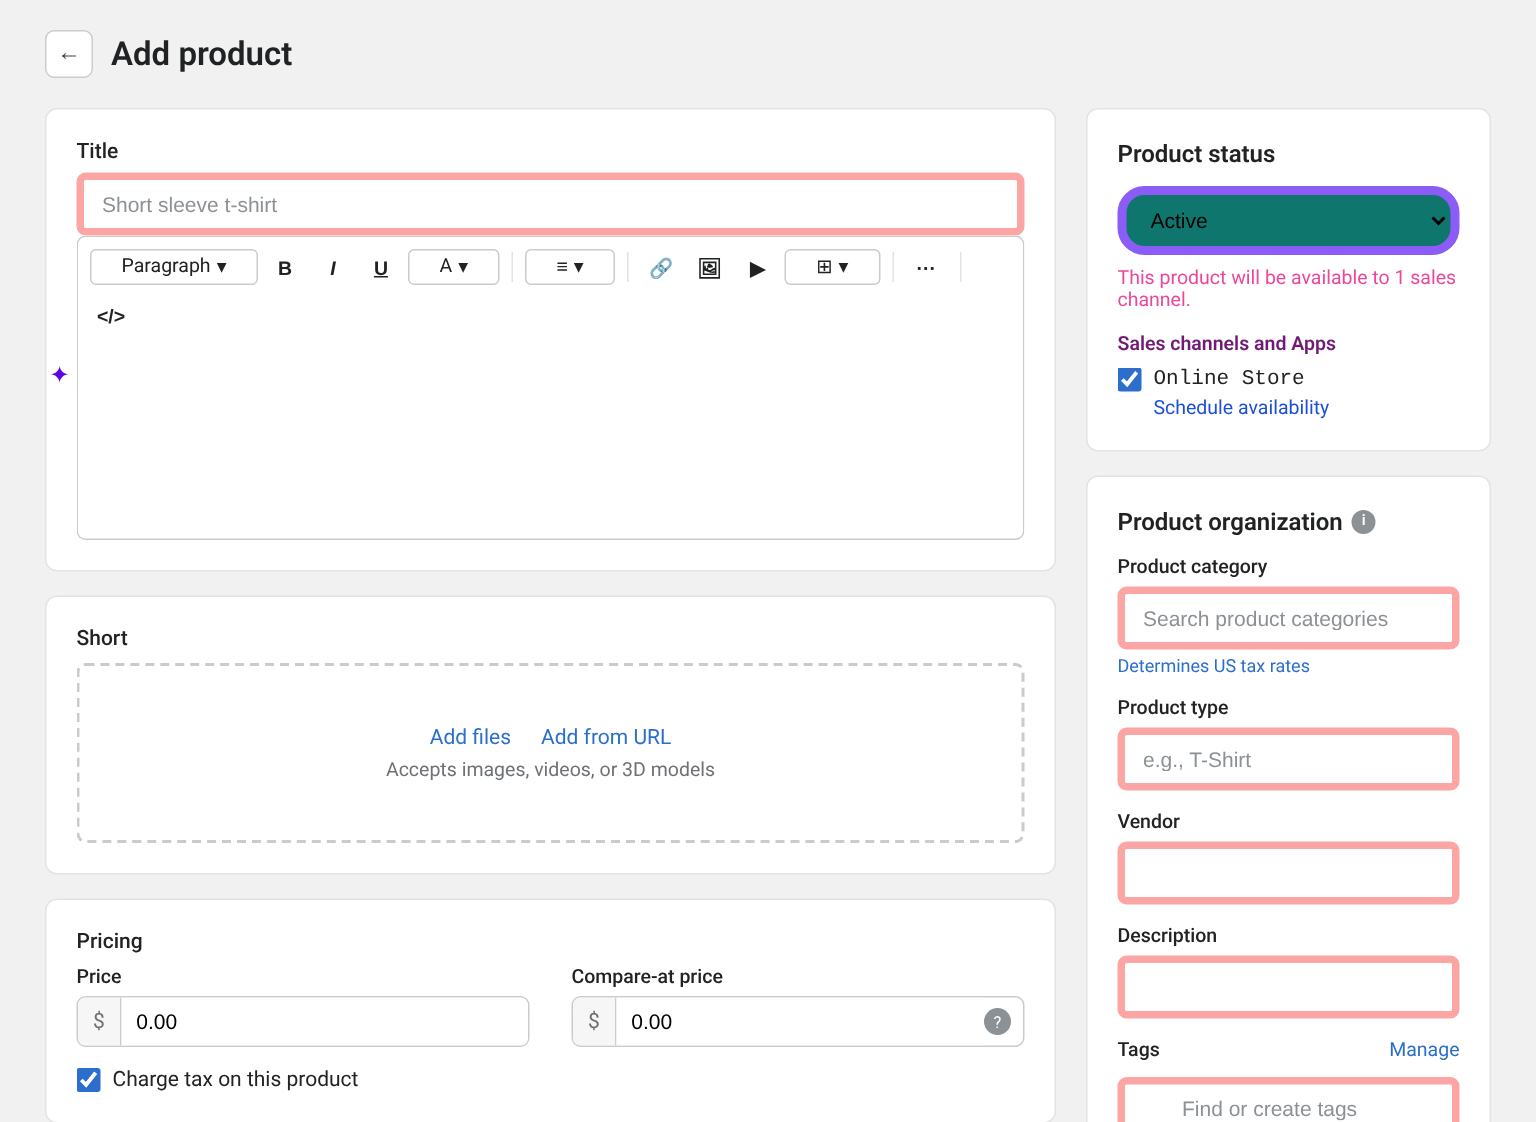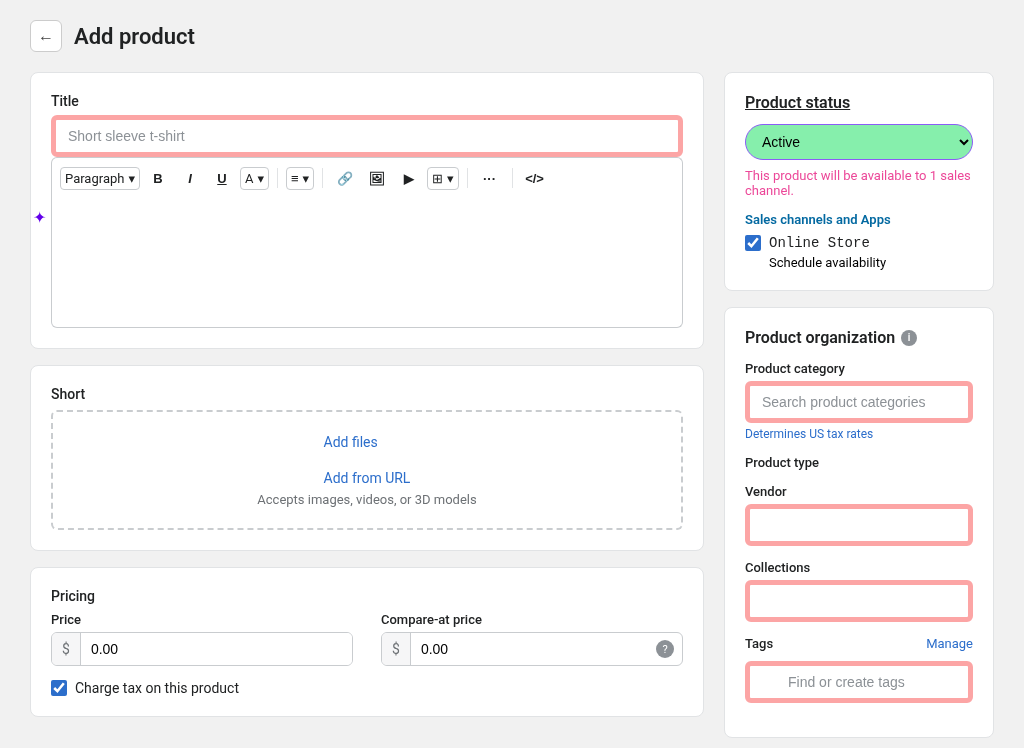--- a/index.html
+++ b/index.html
@@ -95,21 +95,21 @@
       gap: 4px;
       background: #fff;
       flex-wrap: wrap;
     }
     .toolbar-dropdown {
       display: flex;
       align-items: flex-start;
       gap: 4px;
       border: 1px solid #c9cccf;
       border-radius: 4px;
-      padding: 3px 4px;
+      padding: 3px 20px;
       font-size: 13px;
       cursor: pointer;
       background: #fff;
     }
     .toolbar-btn {
       width: 28px;
       height: 28px;
       border: none;
       background: transparent;
       border-radius: 4px;
@@ -155,21 +155,20 @@
       align-items: center;
       justify-content: center;
       gap: 6px;
       margin-top: 8px;
       padding: 20px;
     }
     .media-links {
       display: flex;
       gap: 20px;
       font-size: 14px;
-      flex-direction: column;
     }
     .link-blue {
       color: #2c6ecb;
       cursor: pointer;
       text-decoration: none;
     }
     .media-hint {
       font-size: 13px;
       color: #6d7175;
     }
@@ -230,57 +229,56 @@
       height: 16px;
       accent-color: #2c6ecb;
       cursor: pointer;
     }
 
     
     .product-status-title {
       font-size: 16px;
       font-weight: 600;
       margin-bottom: 12px;
-      text-decoration: underline;
     }
     .status-select {
       width: 100%;
-      border: 1px solid #8b5cf6;
+      border: 6px solid #8b5cf6;
       border-radius: 18px;
       padding: 8px 12px;
       font-size: 14px;
       appearance: auto;
-      background: #86efac;
+      background: #0f766e;
       cursor: pointer;
       outline: none;
     }
     .status-hint {
       font-size: 13px;
       color: #ec4899;
       margin-top: 8px;
     }
     .sales-channels-title {
       font-size: 13px;
       font-weight: 600;
-      color: #0369a1;
+      color: #701a75;
       margin-top: 14px;
       margin-bottom: 8px;
     }
     .channel-row {
       display: flex;
       align-items: center;
       gap: 8px;
     }
     .channel-label {
       font-size: 14px;
       color: #202223;
       font-family: Liberation Mono, monospace;
     }
     .schedule-link {
-      color: #000000;
+      color: #1d4ed8;
       font-size: 13px;
       cursor: pointer;
       margin-left: 24px;
       margin-top: 4px;
       display: block;
     }
 
     .org-title {
       font-size: 16px;
       font-weight: 600;
@@ -450,29 +448,30 @@
         </div>
 
         <div class="field-group">
           <div class="field-label">Product category</div>
           <input class="text-input" type="text" placeholder="Search product categories" style="">
           <a class="tax-link">Determines US tax rates</a>
         </div>
 
         <div class="field-group">
           <div class="field-label">Product type</div>
+          <input class="text-input" type="text" placeholder="e.g., T-Shirt" style="">
         </div>
 
         <div class="field-group">
           <div class="field-label">Vendor</div>
           <input class="text-input" type="text" style="">
         </div>
 
         <div class="field-group">
-          <div class="field-label">Collections</div>
+          <div class="field-label">Description</div>
           <input class="text-input" type="text" style="">
         </div>
 
         <div class="field-group">
           <div class="tags-header">
             <div class="field-label" style="margin-bottom:0;">Tags</div>
             <a class="manage-link">Manage</a>
           </div>
           <input class="text-input" type="text" style="margin-top: 5px; padding-left: 38px;" placeholder="Find or create tags">
         </div>

